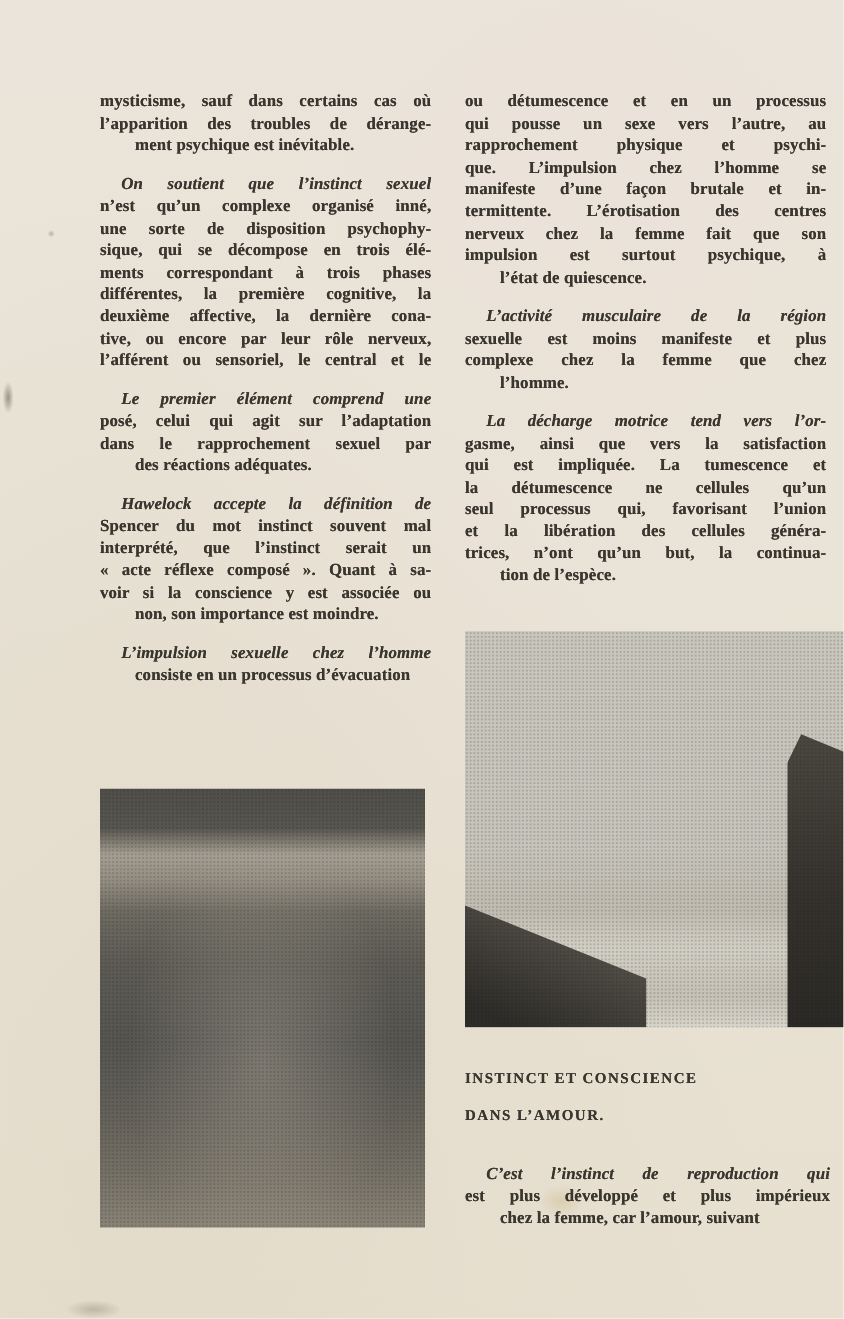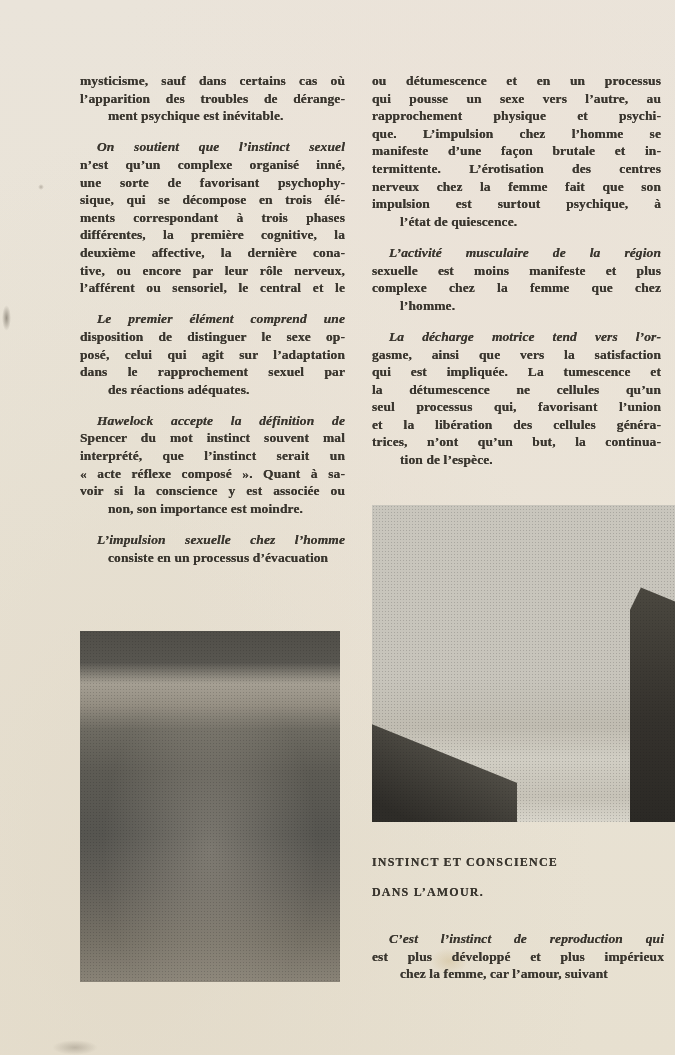--- a/index.html
+++ b/index.html
@@ -81,31 +81,30 @@
 
   <div id="left-col" class="col">
       <div class="para">
         <div class="ln first">mysticisme, sauf dans certains cas où</div>
         <div class="ln">l’apparition des troubles de dérange-</div>
         <div class="ln last">ment psychique est inévitable.</div>
       </div>
       <div class="para indent">
         <div class="ln first">On soutient que l’instinct sexuel</div>
         <div class="ln">n’est qu’un complexe organisé inné,</div>
-        <div class="ln">une sorte de favorisant psychophy-</div>
+        <div class="ln">une sorte de disposition psychophy-</div>
         <div class="ln">sique, qui se décompose en trois élé-</div>
         <div class="ln">ments correspondant à trois phases</div>
         <div class="ln">différentes, la première cognitive, la</div>
         <div class="ln">deuxième affective, la dernière cona-</div>
         <div class="ln">tive, ou encore par leur rôle nerveux,</div>
         <div class="ln">l’afférent ou sensoriel, le central et le</div>
       </div>
       <div class="para indent">
         <div class="ln first">Le premier élément comprend une</div>
-        <div class="ln">disposition de distinguer le sexe op-</div>
         <div class="ln">posé, celui qui agit sur l’adaptation</div>
         <div class="ln">dans le rapprochement sexuel par</div>
         <div class="ln last">des réactions adéquates.</div>
       </div>
       <div class="para indent">
         <div class="ln first">Hawelock accepte la définition de</div>
         <div class="ln">Spencer du mot instinct souvent mal</div>
         <div class="ln">interprété, que l’instinct serait un</div>
         <div class="ln">« acte réflexe composé ». Quant à sa-</div>
         <div class="ln">voir si la conscience y est associée ou</div>

